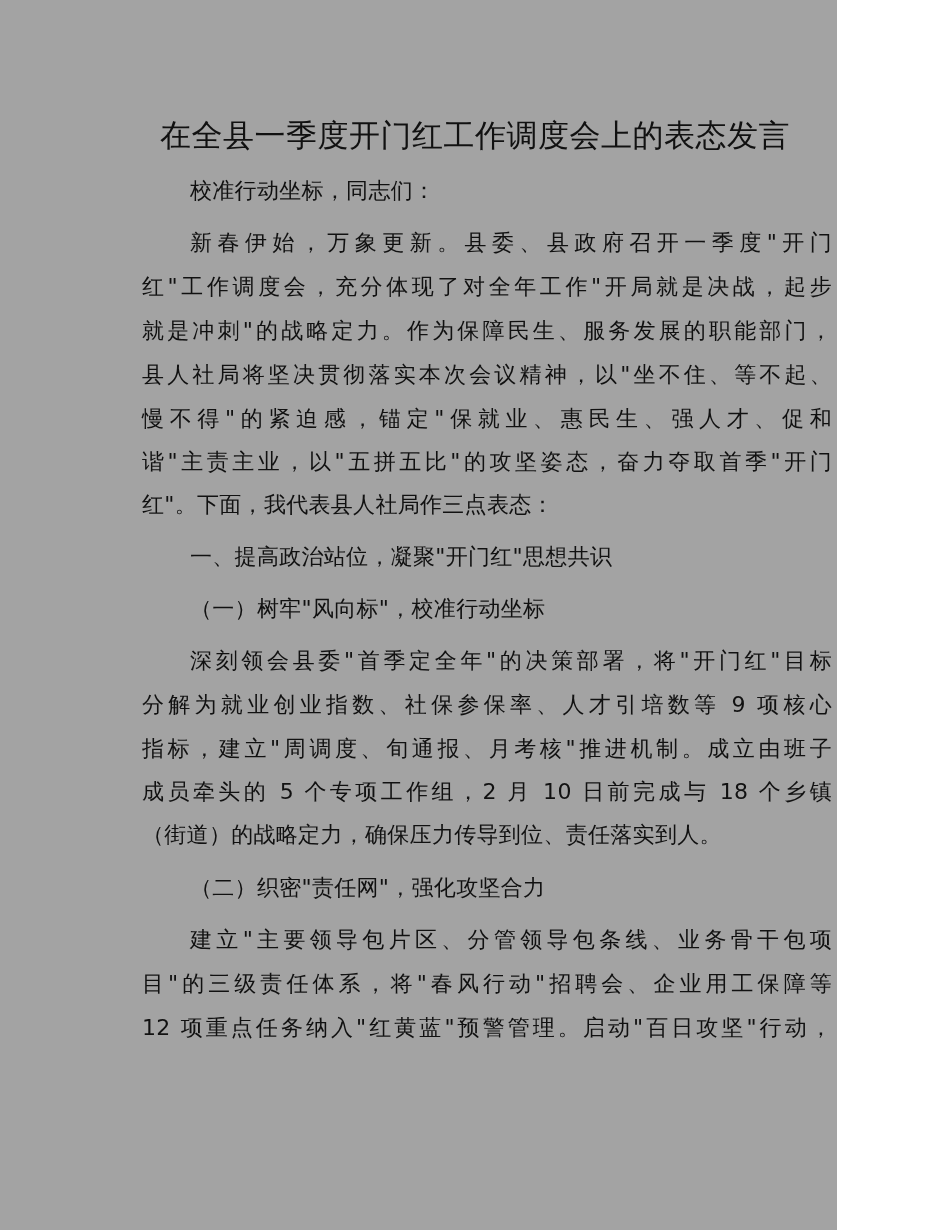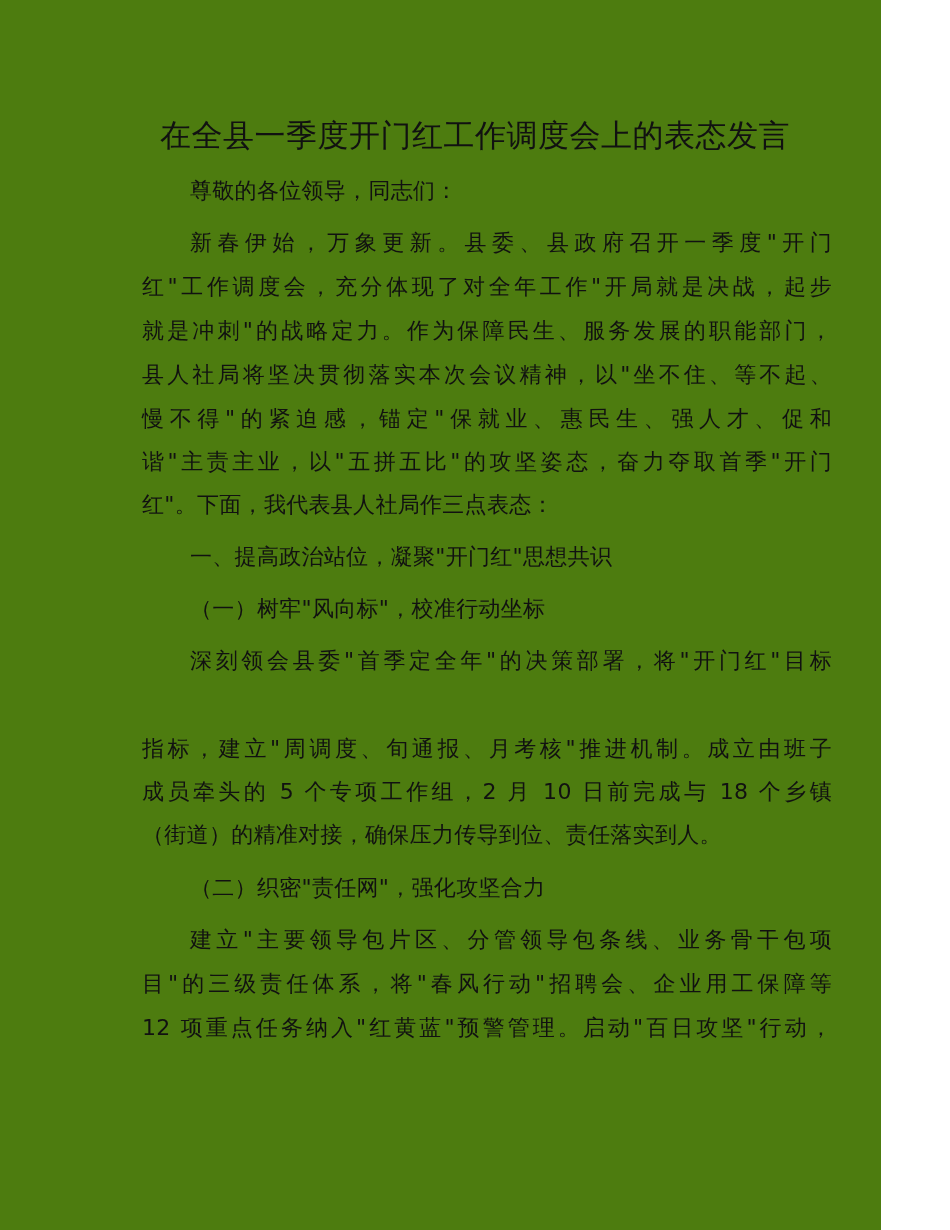--- a/index.html
+++ b/index.html
@@ -1,48 +1,49 @@
 <!DOCTYPE html>
 <html><head>
   <meta charset="utf-8">
   <style>
     html, body { margin: 0; padding: 0; background: #ffffff; }
     body { width: 950px; height: 1230px; position: relative; overflow: hidden;
       font-family: "DejaVu Sans", sans-serif; color: #111111; }
-    .page { position: absolute; left: 0; top: 0; width: 837px; height: 1230px; background: #4d7c0f; padding-left: 44px; }
+    .page { position: absolute; left: 0; top: 0; width: 837px; height: 1230px; background: #a3a3a3; }
     .title { position: absolute; left: 0; width: 950px; top: 113px; text-align: center;
       font-size: 31px; line-height: 44px; letter-spacing: 0.5px; }
     .line { position: absolute; left: 142px; width: 690px; font-size: 22px; line-height: 30px;
       white-space: nowrap; letter-spacing: 0.3px; }
     .indent { left: 190px; width: 642px; }
     .justify { text-align: justify; text-align-last: justify; }
   </style>
 </head>
 <body>
 
 <div class="page">
   <div class="title">在全县一季度开门红工作调度会上的表态发言</div>
 
-  <div class="line indent" style="top:176px">尊敬的各位领导，同志们：</div>
+  <div class="line indent" style="top:176px">校准行动坐标，同志们：</div>
 
   <div class="line indent justify" style="top:228px">新春伊始，万象更新。县委、县政府召开一季度"开门</div>
   <div class="line justify" style="top:272px">红"工作调度会，充分体现了对全年工作"开局就是决战，起步</div>
   <div class="line justify" style="top:316px">就是冲刺"的战略定力。作为保障民生、服务发展的职能部门，</div>
   <div class="line justify" style="top:360px">县人社局将坚决贯彻落实本次会议精神，以"坐不住、等不起、</div>
   <div class="line justify" style="top:404px">慢不得"的紧迫感，锚定"保就业、惠民生、强人才、促和</div>
   <div class="line justify" style="top:447px">谐"主责主业，以"五拼五比"的攻坚姿态，奋力夺取首季"开门</div>
   <div class="line" style="top:490px">红"。下面，我代表县人社局作三点表态：</div>
 
   <div class="line indent" style="top:542px">一、提高政治站位，凝聚"开门红"思想共识</div>
 
   <div class="line indent" style="top:594px">（一）树牢"风向标"，校准行动坐标</div>
 
   <div class="line indent justify" style="top:646px">深刻领会县委"首季定全年"的决策部署，将"开门红"目标</div>
+  <div class="line justify" style="top:690px">分解为就业创业指数、社保参保率、人才引培数等 9 项核心</div>
   <div class="line justify" style="top:734px">指标，建立"周调度、旬通报、月考核"推进机制。成立由班子</div>
   <div class="line justify" style="top:777px">成员牵头的 5 个专项工作组，2 月 10 日前完成与 18 个乡镇</div>
-  <div class="line" style="top:820px">（街道）的精准对接，确保压力传导到位、责任落实到人。</div>
+  <div class="line" style="top:820px">（街道）的战略定力，确保压力传导到位、责任落实到人。</div>
 
   <div class="line indent" style="top:873px">（二）织密"责任网"，强化攻坚合力</div>
 
   <div class="line indent justify" style="top:925px">建立"主要领导包片区、分管领导包条线、业务骨干包项</div>
   <div class="line justify" style="top:969px">目"的三级责任体系，将"春风行动"招聘会、企业用工保障等</div>
   <div class="line justify" style="top:1013px">12 项重点任务纳入"红黄蓝"预警管理。启动"百日攻坚"行动，</div>
 </div>
 
 </body></html>

